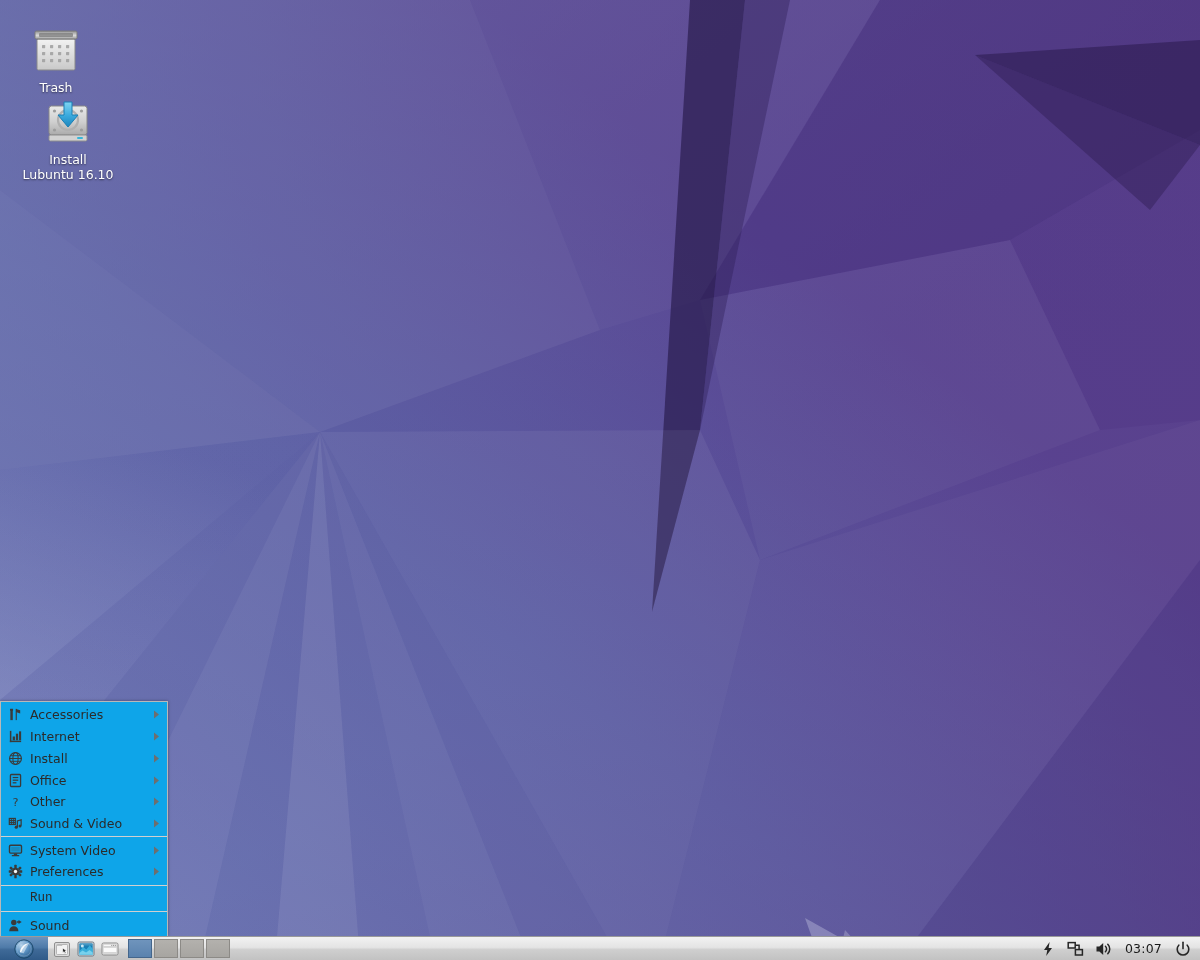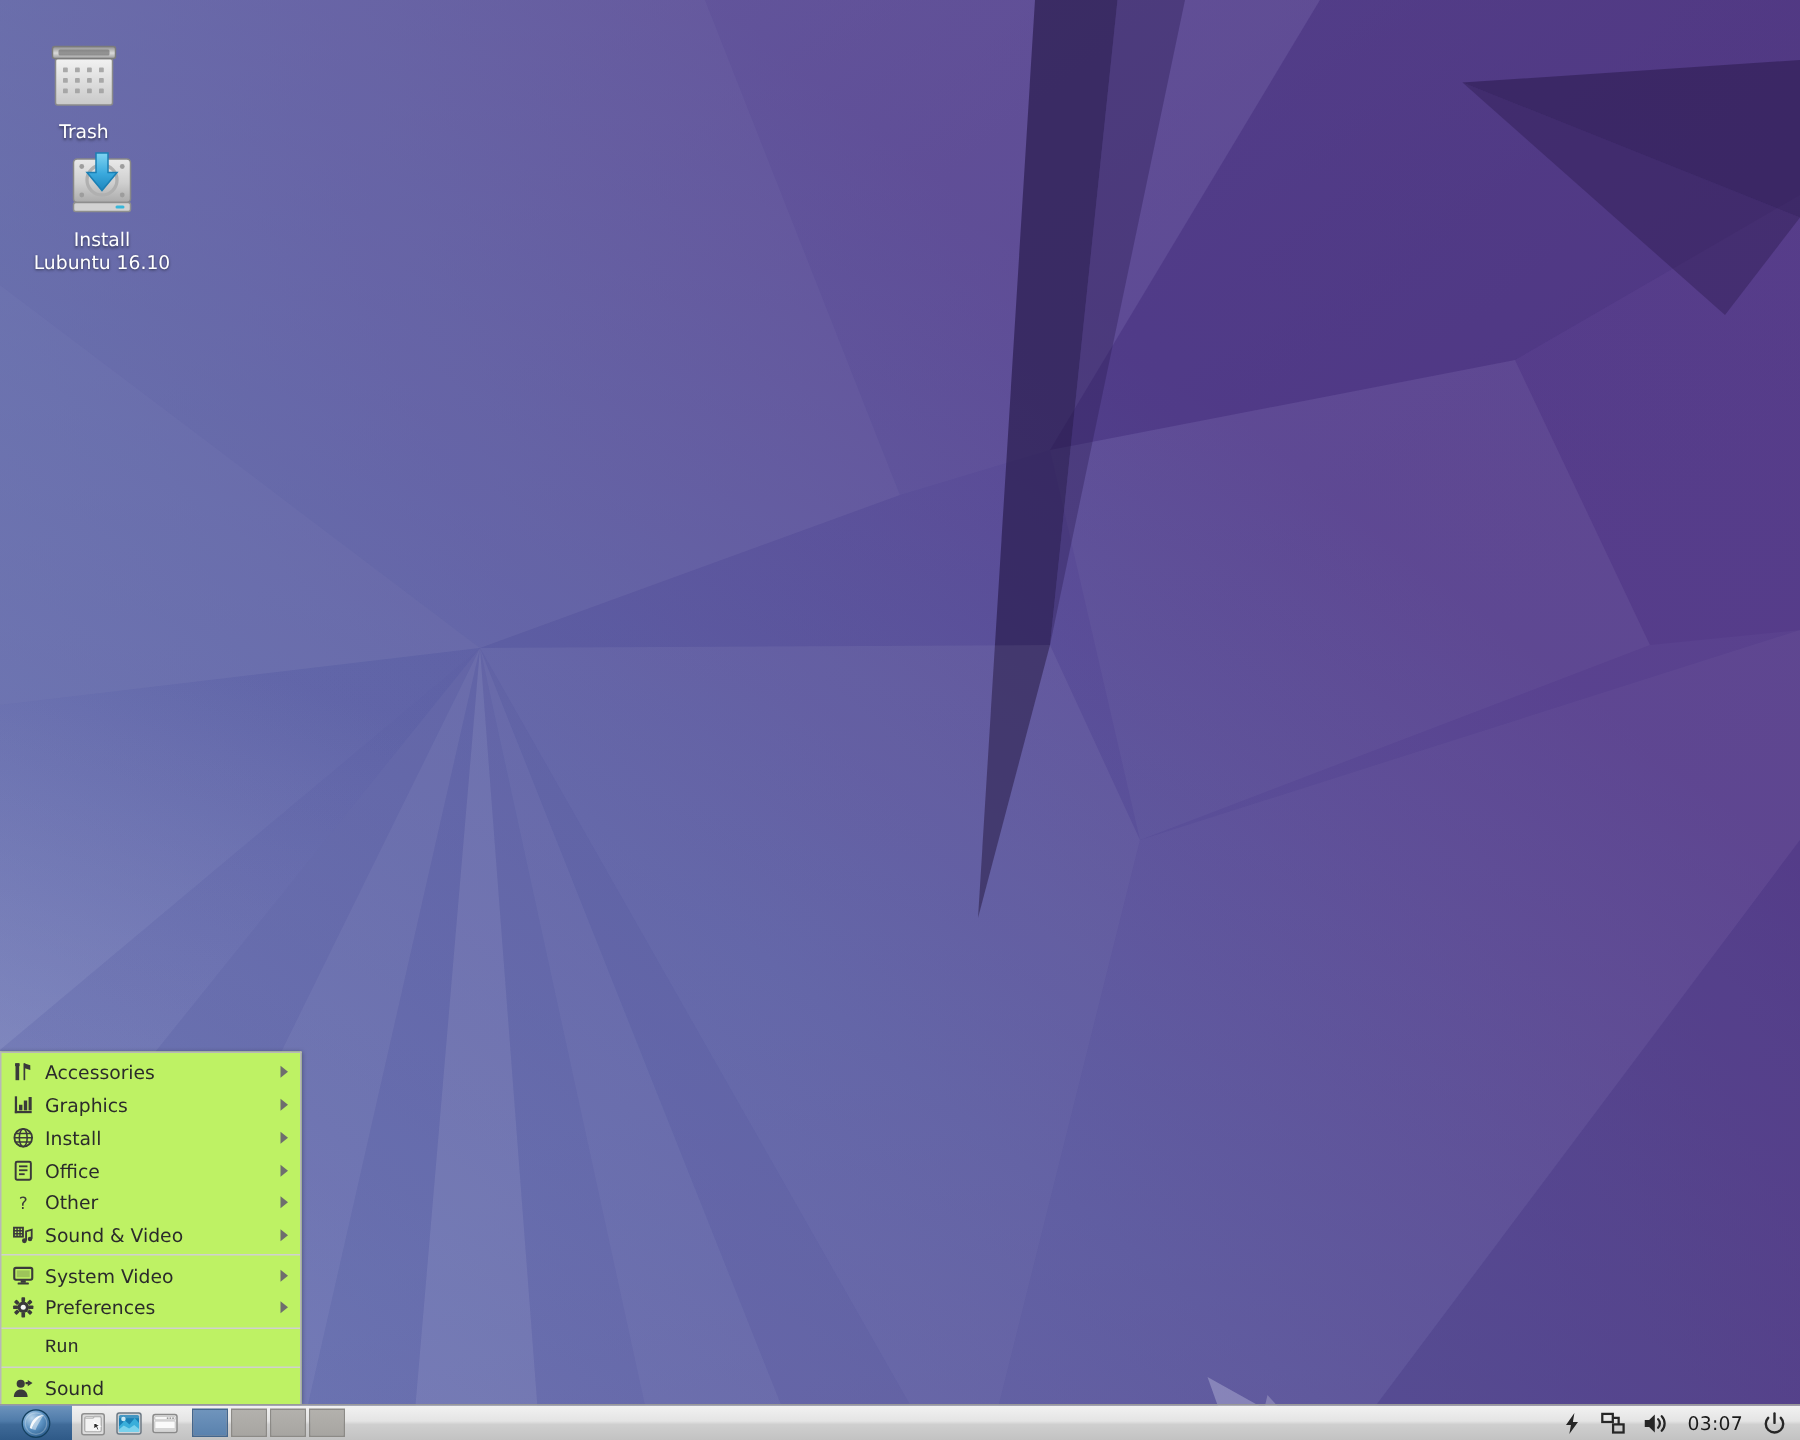--- a/index.html
+++ b/index.html
@@ -36,22 +36,22 @@
     display:block;
   }
   #icon-trash   { left:0px;  top:26px; }
   #icon-install { left:12px;  top:98px; }
   .desk-label { display:block; white-space:pre-line; }
 
   
   #start-menu {
     position:absolute;
     left:0px; bottom:24px;
-    width:201px;
-    background:#bef264;
+    width:168px;
+    background:#0ea5e9;
     border:1px solid #b8b8b8;
     border-bottom:none;
     box-shadow:0 0 3px rgba(0,0,0,.35);
     padding:2px 0 0 0;
     font-size:12.5px;
     color:#2b2b2b;
     z-index:50;
   }
   .menu-item {
     display:flex;
@@ -319,21 +319,21 @@
     <div class="menu-item">
       <span class="menu-ico">
         <svg width="15" height="15" viewBox="0 0 16 16">
           <rect x="2" y="2" width="1.6" height="12" fill="#3a3a3a"></rect>
           <rect x="2" y="12.4" width="12" height="1.6" fill="#3a3a3a"></rect>
           <rect x="5" y="8" width="2.4" height="4" fill="#3a3a3a"></rect>
           <rect x="8.4" y="5" width="2.4" height="7" fill="#3a3a3a"></rect>
           <rect x="11.8" y="2.5" width="2.2" height="9.5" fill="#3a3a3a"></rect>
         </svg>
       </span>
-      <span class="menu-text">Graphics</span>
+      <span class="menu-text">Internet</span>
       <span class="menu-arrow">
         <svg width="7" height="9" viewBox="0 0 7 9">
             <polygon points="1,0.5 6,4.5 1,8.5" fill="#6e6e6e"></polygon>
           </svg>
       </span>
     </div>
 
     <div class="menu-item">
       <span class="menu-ico">
         <svg width="15" height="15" viewBox="0 0 16 16">

